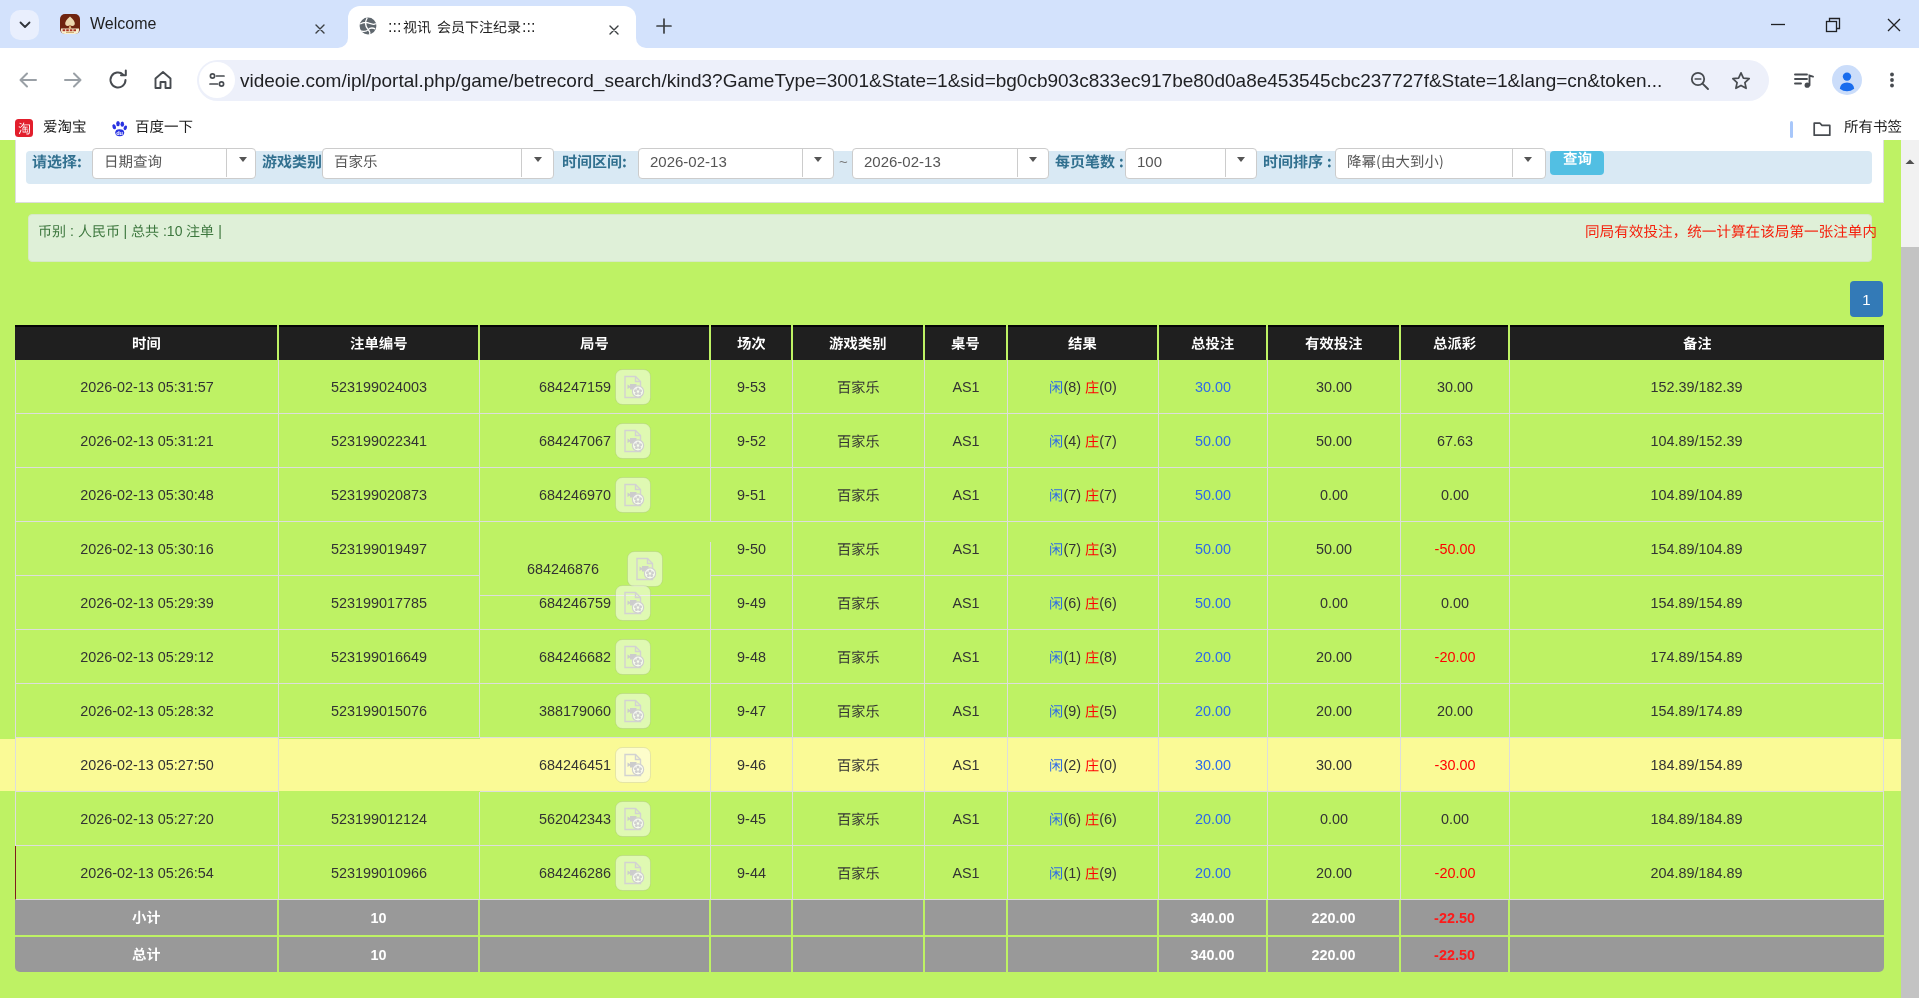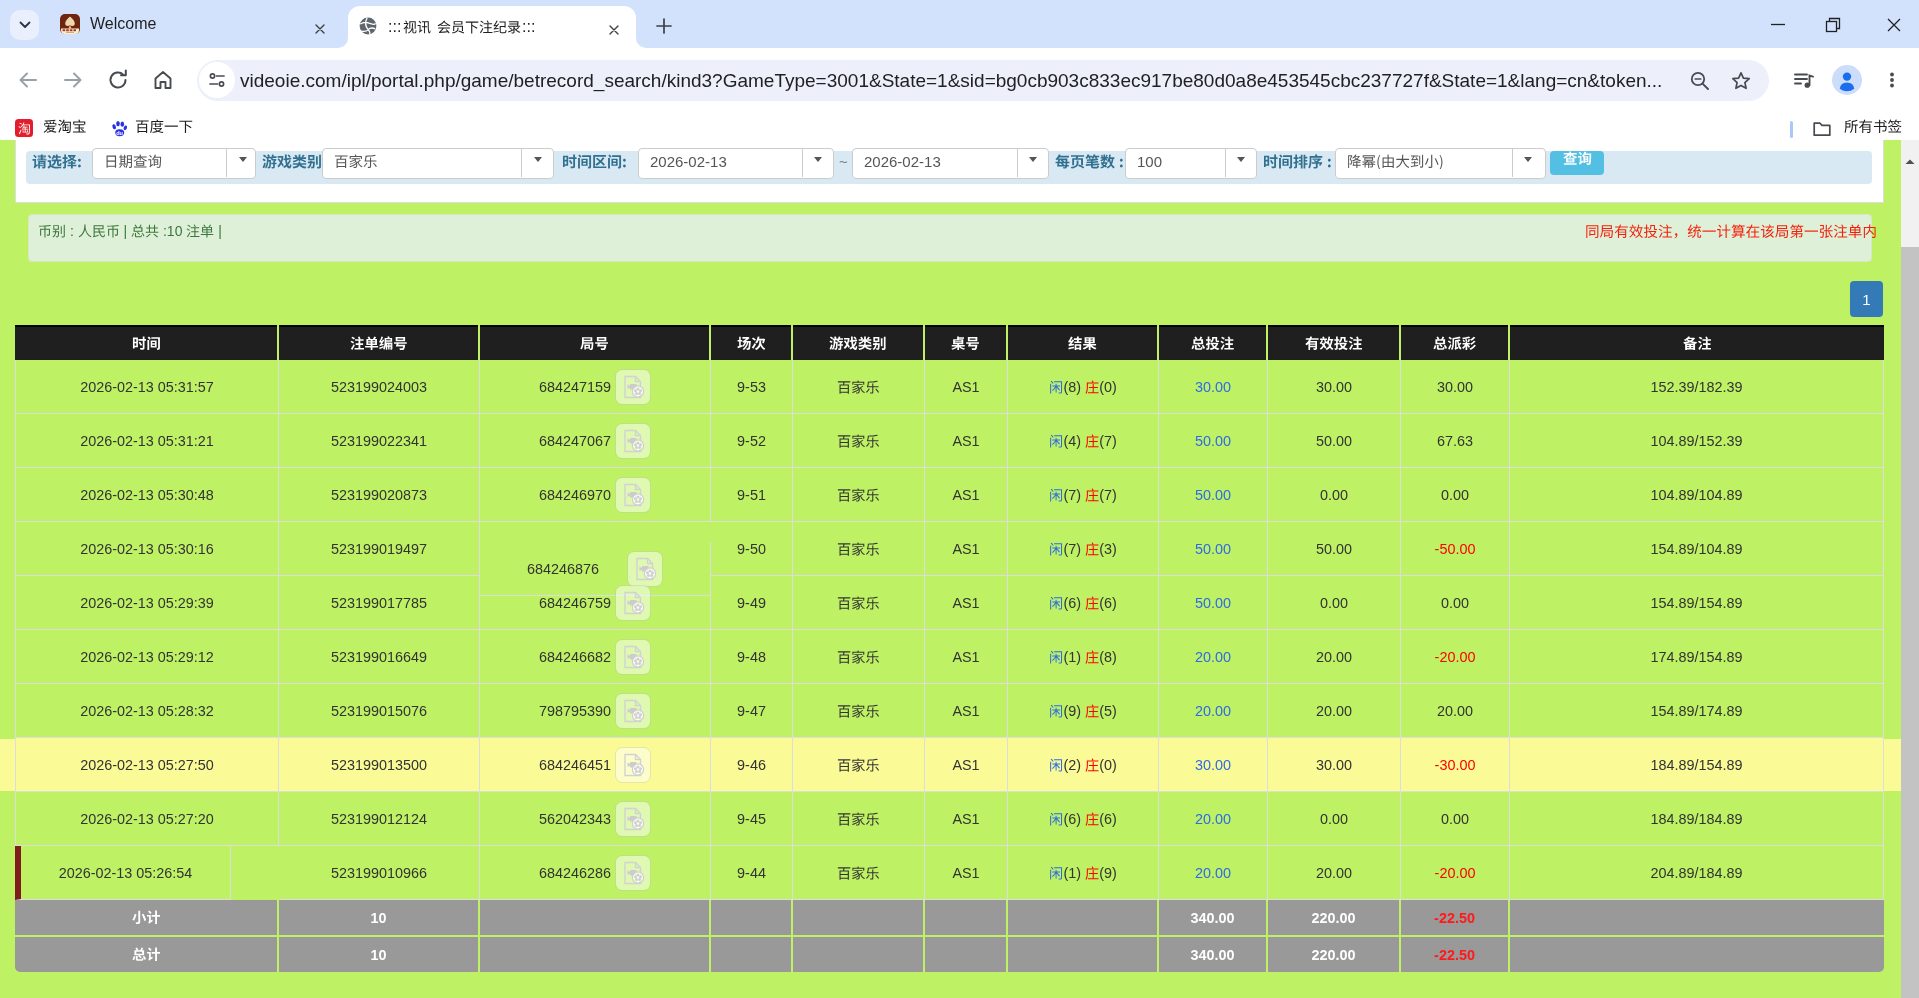--- a/index.html
+++ b/index.html
@@ -755,21 +755,21 @@
       <span style="color:#2e6be6">20.00</span>
     </div>
     <div class="cell" style="left:1268px;top:490px;width:133px;height:54px;border-right:1px solid #ddd;border-bottom:1px solid #ddd;">20.00</div>
     <div class="cell" style="left:1401px;top:490px;width:109px;height:54px;border-right:1px solid #ddd;border-bottom:1px solid #ddd;">
       <span style="color:#f00">-20.00</span>
     </div>
     <div class="cell" style="left:1510px;top:490px;width:374px;height:54px;border-right:1px solid #ddd;border-bottom:1px solid #ddd;">174.89/154.89</div>
     <div class="cell" style="left:15px;top:544px;width:264px;height:54px;border-right:1px solid #ddd;border-bottom:1px solid #ddd;border-left:1px solid #ddd;">2026-02-13 05:28:32</div>
     <div class="cell" style="left:279px;top:544px;width:201px;height:54px;border-right:1px solid #ddd;border-bottom:1px solid #ddd;">523199015076</div>
     <div class="cell" style="left:480px;top:544px;width:231px;height:54px;border-right:1px solid #ddd;border-bottom:1px solid #ddd;">
-      <span>798795390</span>
+      <span>388179060</span>
       <span style="width:4px"></span>
       <svg width="36" height="36" viewBox="0 0 36 36">
         <rect x="0.5" y="0.5" width="35" height="35" rx="7" fill="rgba(255,255,255,0.5)" stroke="rgba(120,120,120,0.16)"></rect>
 <path d="M10 7.5 H20.5 L25.5 12.5 V28.5 H10 Z" fill="none" stroke="#d2d2d2" stroke-width="1.4"></path>
 <path d="M20.5 7.5 V12.5 H25.5" fill="none" stroke="#d2d2d2" stroke-width="1.4"></path>
 <path d="M12.5 15.5 L15 17 V15 H21.5 V20.5 H15 V18.5 L12.5 20 Z" fill="#cccccc"></path>
 <circle cx="23" cy="22.5" r="5.6" fill="rgba(255,255,255,0.75)" stroke="#cfcfcf" stroke-width="1.2"></circle>
 <circle cx="23" cy="19.9" r="1.5" fill="#cfcfcf"></circle>
         <circle cx="20.5" cy="21.7" r="1.5" fill="#cfcfcf"></circle>
         <circle cx="21.4" cy="24.6" r="1.5" fill="#cfcfcf"></circle>
@@ -804,21 +804,20 @@
     </div>
     <div class="cell" style="left:1159px;top:544px;width:109px;height:54px;border-right:1px solid #ddd;border-bottom:1px solid #ddd;">
       <span style="color:#2e6be6">20.00</span>
     </div>
     <div class="cell" style="left:1268px;top:544px;width:133px;height:54px;border-right:1px solid #ddd;border-bottom:1px solid #ddd;">20.00</div>
     <div class="cell" style="left:1401px;top:544px;width:109px;height:54px;border-right:1px solid #ddd;border-bottom:1px solid #ddd;">
       <span style="color:#333">20.00</span>
     </div>
     <div class="cell" style="left:1510px;top:544px;width:374px;height:54px;border-right:1px solid #ddd;border-bottom:1px solid #ddd;">154.89/174.89</div>
     <div class="cell" style="left:15px;top:598px;width:264px;height:54px;border-right:1px solid #ddd;border-bottom:1px solid #ddd;border-left:1px solid #ddd;background:#fafa96;">2026-02-13 05:27:50</div>
-    <div class="cell" style="left:279px;top:598px;width:201px;height:54px;border-right:1px solid #ddd;border-bottom:1px solid #ddd;background:#fafa96;">523199013500</div>
     <div class="cell" style="left:480px;top:598px;width:231px;height:54px;border-right:1px solid #ddd;border-bottom:1px solid #ddd;background:#fafa96;">
       <span>684246451</span>
       <span style="width:4px"></span>
       <svg width="36" height="36" viewBox="0 0 36 36">
         <rect x="0.5" y="0.5" width="35" height="35" rx="7" fill="rgba(255,255,255,0.5)" stroke="rgba(120,120,120,0.16)"></rect>
 <path d="M10 7.5 H20.5 L25.5 12.5 V28.5 H10 Z" fill="none" stroke="#d2d2d2" stroke-width="1.4"></path>
 <path d="M20.5 7.5 V12.5 H25.5" fill="none" stroke="#d2d2d2" stroke-width="1.4"></path>
 <path d="M12.5 15.5 L15 17 V15 H21.5 V20.5 H15 V18.5 L12.5 20 Z" fill="#cccccc"></path>
 <circle cx="23" cy="22.5" r="5.6" fill="rgba(255,255,255,0.75)" stroke="#cfcfcf" stroke-width="1.2"></circle>
 <circle cx="23" cy="19.9" r="1.5" fill="#cfcfcf"></circle>
@@ -905,21 +904,21 @@
       <span>(6)</span>
     </div>
     <div class="cell" style="left:1159px;top:652px;width:109px;height:54px;border-right:1px solid #ddd;border-bottom:1px solid #ddd;">
       <span style="color:#2e6be6">20.00</span>
     </div>
     <div class="cell" style="left:1268px;top:652px;width:133px;height:54px;border-right:1px solid #ddd;border-bottom:1px solid #ddd;">0.00</div>
     <div class="cell" style="left:1401px;top:652px;width:109px;height:54px;border-right:1px solid #ddd;border-bottom:1px solid #ddd;">
       <span style="color:#333">0.00</span>
     </div>
     <div class="cell" style="left:1510px;top:652px;width:374px;height:54px;border-right:1px solid #ddd;border-bottom:1px solid #ddd;">184.89/184.89</div>
-    <div class="cell" style="left:15px;top:706px;width:216px;height:54px;border-right:1px solid #ddd;border-bottom:1px solid #ddd;border-left:6px solid #7f1d1d;">2026-02-13 05:26:54</div>
+    <div class="cell" style="left:15px;top:706px;width:264px;height:54px;border-right:1px solid #ddd;border-bottom:1px solid #ddd;border-left:1px solid #7f1d1d;">2026-02-13 05:26:54</div>
     <div class="cell" style="left:279px;top:706px;width:201px;height:54px;border-right:1px solid #ddd;border-bottom:1px solid #ddd;">523199010966</div>
     <div class="cell" style="left:480px;top:706px;width:231px;height:54px;border-right:1px solid #ddd;border-bottom:1px solid #ddd;">
       <span>684246286</span>
       <span style="width:4px"></span>
       <svg width="36" height="36" viewBox="0 0 36 36">
         <rect x="0.5" y="0.5" width="35" height="35" rx="7" fill="rgba(255,255,255,0.5)" stroke="rgba(120,120,120,0.16)"></rect>
 <path d="M10 7.5 H20.5 L25.5 12.5 V28.5 H10 Z" fill="none" stroke="#d2d2d2" stroke-width="1.4"></path>
 <path d="M20.5 7.5 V12.5 H25.5" fill="none" stroke="#d2d2d2" stroke-width="1.4"></path>
 <path d="M12.5 15.5 L15 17 V15 H21.5 V20.5 H15 V18.5 L12.5 20 Z" fill="#cccccc"></path>
 <circle cx="23" cy="22.5" r="5.6" fill="rgba(255,255,255,0.75)" stroke="#cfcfcf" stroke-width="1.2"></circle>

